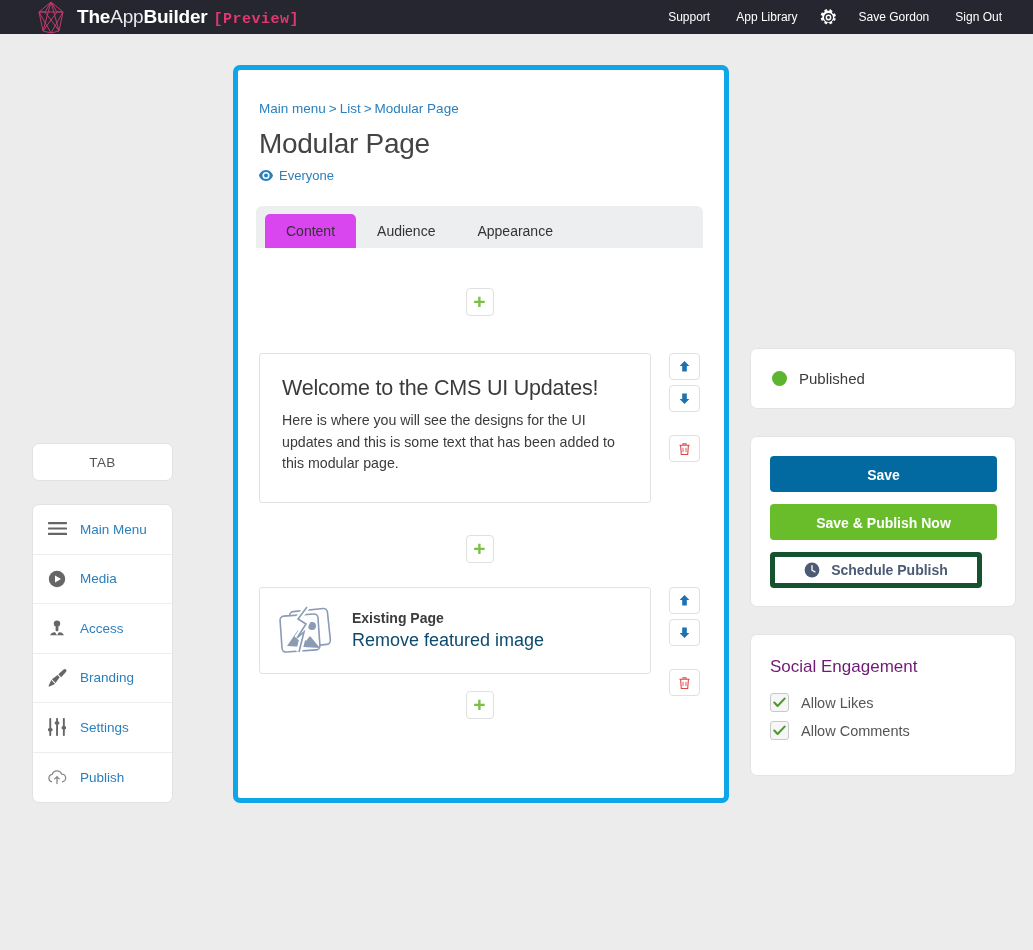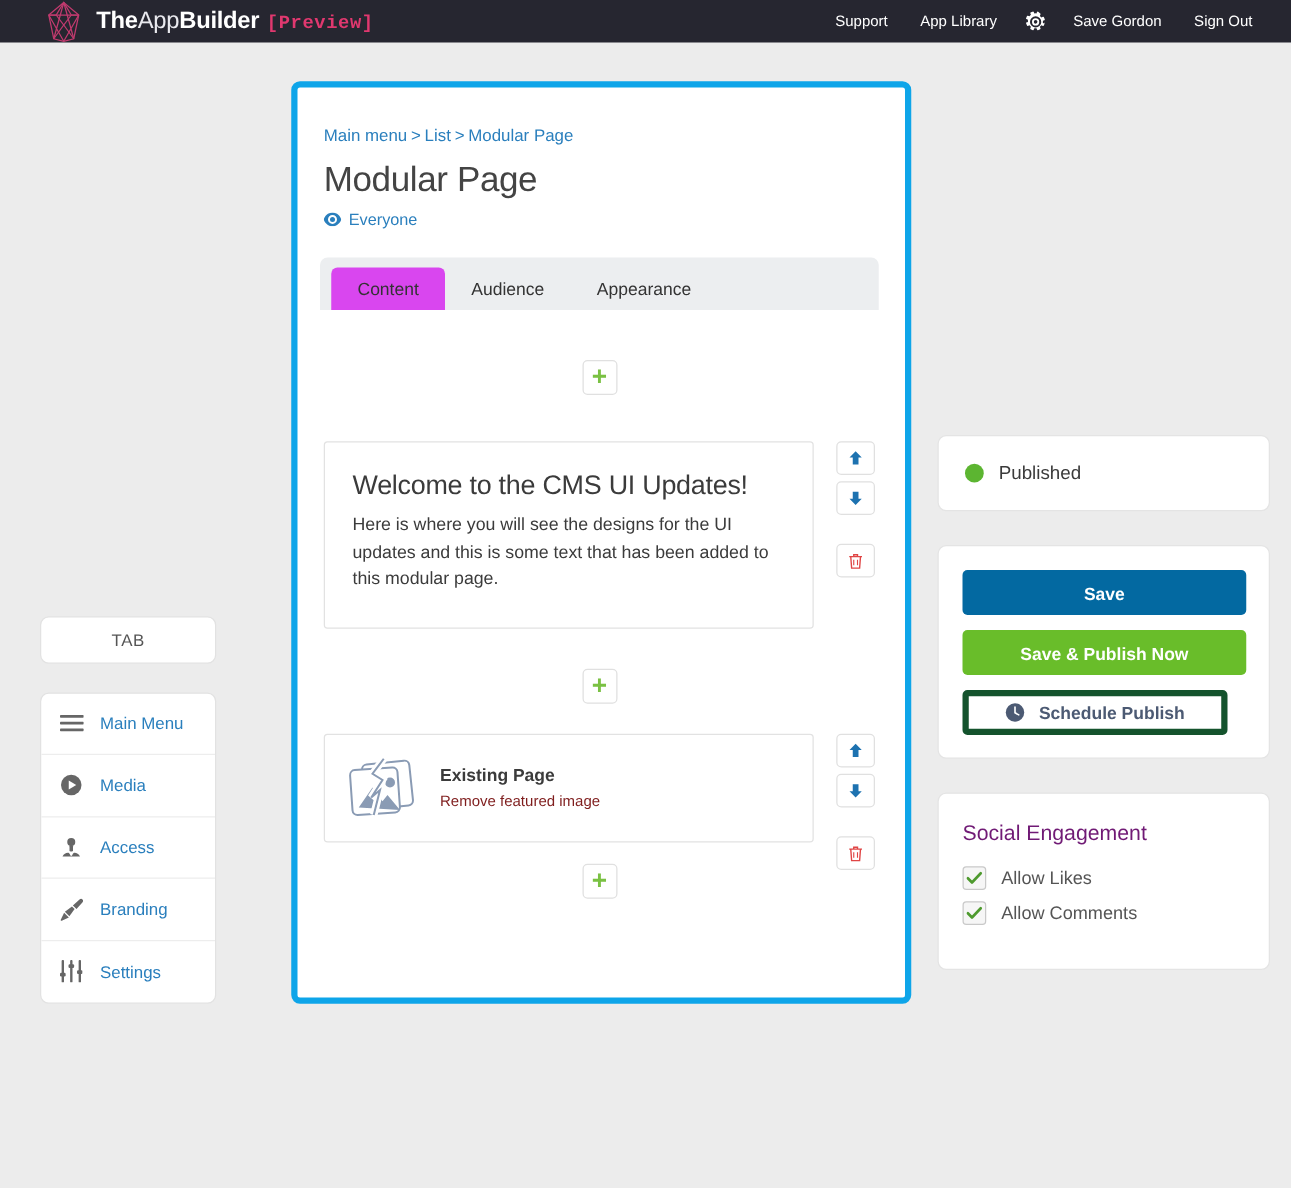--- a/index.html
+++ b/index.html
@@ -197,21 +197,21 @@
     display: flex; align-items: center; gap: 18px;
     padding: 16px 16px;
     min-height: 76px;
   }
   .thumb {
     width: 58px; height: 53px; flex: none;
     display: flex; align-items: center; justify-content: center;
   }
   .thumb svg { display: block; }
   .imgmeta .name { font-size: 14px; font-weight: 700; color: #3b3b3b; margin-bottom: 4px; }
-  .imgmeta .remove { font-size: 12px; color: #7f1d1d; text-decoration: none; }
+  .imgmeta .remove { font-size: 18px; color: #0c4a6e; text-decoration: none; }
 
   .blockctrls { width: 31px; flex: none; display: flex; flex-direction: column; align-items: center; }
   .ctrlbtn {
     width: 31px; height: 27px;
     border: 1px solid #e0e0e0;
     border-radius: 4px;
     background: #fff;
     display: flex; align-items: center; justify-content: center;
     margin-bottom: 5px;
   }
@@ -360,20 +360,29 @@
             <rect x="8.1" y="0" width="1.9" height="18" rx="0.7"></rect>
             <rect x="14.9" y="0" width="1.9" height="18" rx="0.7"></rect>
             <rect x="0" y="10.2" width="4.5" height="3" rx="1"></rect>
             <rect x="6.8" y="3.4" width="4.5" height="3" rx="1"></rect>
             <rect x="13.6" y="8.2" width="4.5" height="3" rx="1"></rect>
           </svg>
         </span>
         <span class="lbl">Settings</span>
       </div>
 
+      <div class="navitem">
+        <span class="ico">
+          <svg width="20" height="16" viewBox="0 0 20 16" fill="none" stroke="#888" stroke-width="1.3">
+            <path d="M5 12.8A3.8 3.8 0 0 1 5.3 5.3 4.9 4.9 0 0 1 14.6 5.1 3.6 3.6 0 0 1 15 12.8"></path>
+            <path d="M10 14.6V7.6M10 7.6 7.7 9.9M10 7.6l2.3 2.3" stroke-linecap="round"></path>
+          </svg>
+        </span>
+        <span class="lbl">Publish</span>
+      </div>
 
     </div>
   </div>
 
   <div class="maincol">
     <div class="maincard">
 
       <div class="breadcrumb">
         <a href="#">Main menu</a><span class="sep">&gt;</span><a href="#">List</a><span class="sep">&gt;</span><a href="#">Modular Page</a>
       </div>

